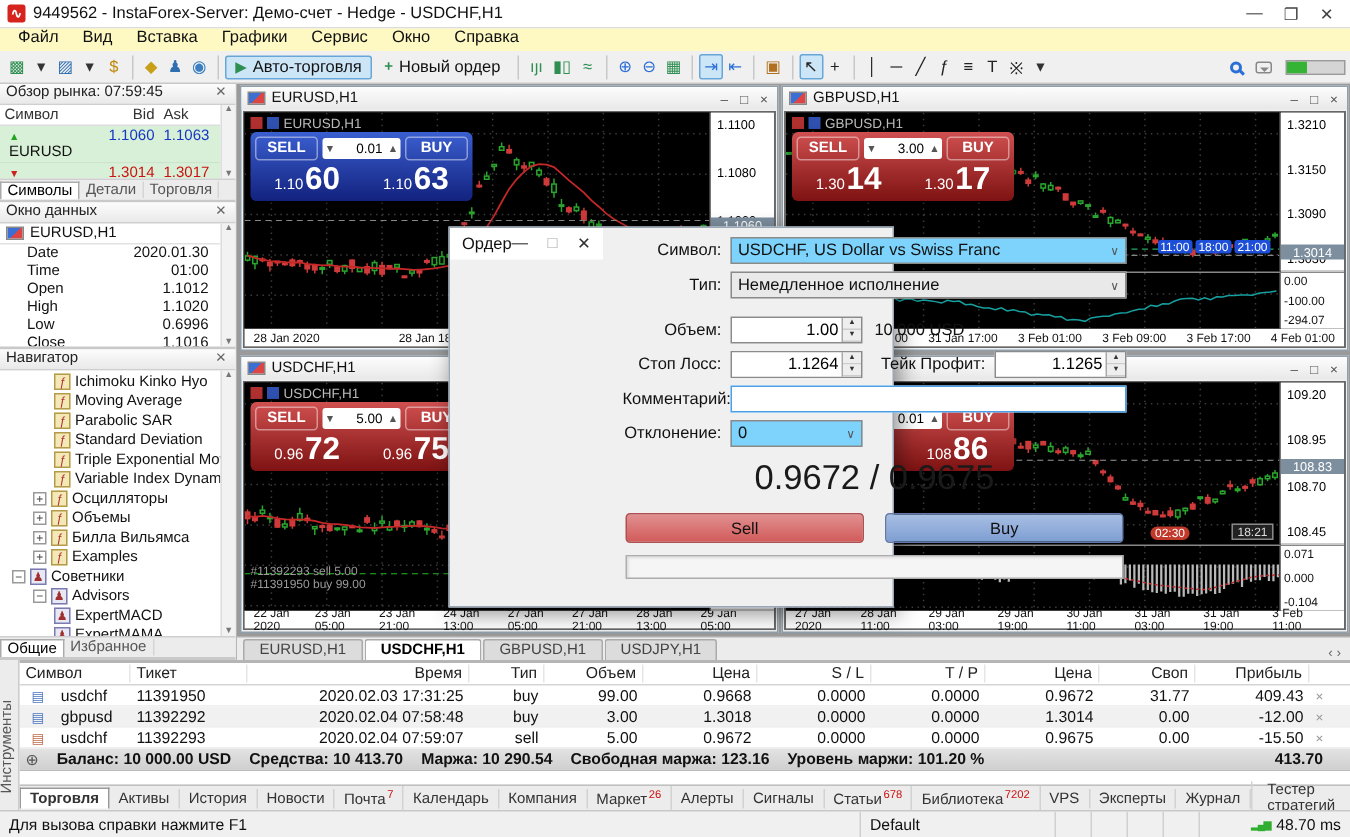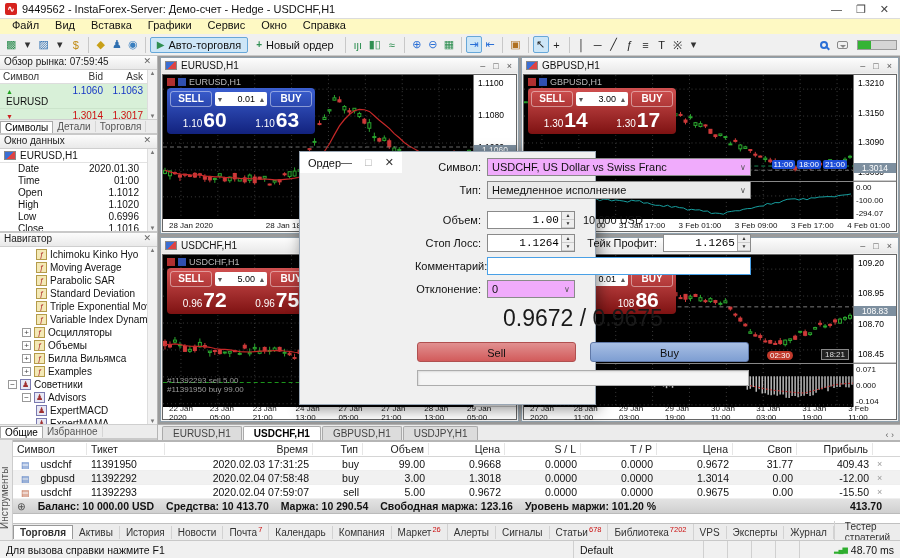--- a/index.html
+++ b/index.html
@@ -30,21 +30,21 @@
   .panel{border-bottom:2px solid #c9c9c9;background:#fff;display:flex;flex-direction:column;overflow:hidden}
   .phead{height:14px;background:linear-gradient(#fcfcfc,#e9e9e9);border-bottom:1px solid #cfcfcf;display:flex;align-items:flex-start;padding:0 4px;font-size:10px;color:#222;flex:none}
   .phead .x{margin-left:auto;color:#666;font-size:9px;padding:0 2px}
   .ptabs{height:14px;background:#ececec;border-top:1px solid #cfcfcf;display:flex;align-items:center;font-size:10px;color:#555;flex:none}
   .ptabs span{padding:0 4px;border-right:1px solid #d5d5d5}
   .ptabs span.active{background:#fff;color:#000;border:1px solid #aaa;border-bottom:none}
   
   #mw{height:79px}
   .mw-head{display:flex;font-size:10px;color:#333;border-bottom:1px solid #ddd;flex:none}
   .mw-head span,.mw-row span{padding:1px 3px}
-  .c-sym{width:62px}.c-bid{width:44px;text-align:right}.c-ask{width:40px;text-align:right}
+  .c-sym{width:62px}.c-bid{width:44px;text-align:right}.c-ask{width:40px;text-align:left}
   .mw-row{display:flex;font-size:10px;background:#d8f0d8;border-bottom:1px solid #cbe4cb}
   .mw-row .arr{width:8px;display:inline-block;font-size:7px}
   .up-val{color:#1536c4}.dn-val{color:#cc1111}
   .scroll-y{width:10px;background:#f2f2f2;border-left:1px solid #ddd;display:flex;flex-direction:column;justify-content:space-between;align-items:center;font-size:6px;color:#777;flex:none}
   
   #dw{height:98px}
   .dw-sym{display:flex;align-items:center;gap:4px;padding:1px 4px;font-size:10px;border-bottom:1px solid #e2e2e2}
   .mini-chart{width:12px;height:9px;background:linear-gradient(135deg,#3b6fd4 0 50%,#d44 50%);border:1px solid #888}
   .dw-row{display:flex;font-size:10px;padding:0 4px;height:12px;line-height:12px}
   .dw-row .k{width:60px;padding-left:14px}.dw-row .v{flex:1;text-align:right;padding-right:4px}
@@ -96,25 +96,25 @@
   .ctab{padding:1px 10px;border:1px solid #aaa;border-bottom:none;background:#dcdcdc;color:#444;margin-right:1px;border-radius:2px 2px 0 0}
   .ctab.active{background:#fff;color:#000;font-weight:bold}
   #tab-scroll{margin-left:auto;padding:0 6px;color:#666;font-size:9px}
   
   #dialog{position:absolute;left:299px;top:151px;width:297px;height:254px;background:#f0f0f0;border:1px solid #9aa7b5;box-shadow:3px 4px 14px rgba(0,0,0,.45);z-index:50;display:flex;flex-direction:row}
   #dlg-title{height:21px;background:#fff;display:flex;align-items:center;padding:0 8px;font-size:11px;flex:none}
   #dlg-title .wb{margin-left:auto;display:flex;gap:13px;color:#333;font-size:11px}
   .dlg-body{flex:1;padding:6px 13px 8px}
   .drow{display:flex;align-items:center;margin-bottom:5px}
   .dlabel{width:72px;text-align:right;padding-right:6px;flex:none}
-  .dselect{flex:1;height:18px;background:#f0abfc;border:1px solid #8a8a8a;display:flex;align-items:center;padding:0 4px;font-size:11px}
+  .dselect{flex:1;height:18px;background:#7dd3fc;border:1px solid #8a8a8a;display:flex;align-items:center;padding:0 4px;font-size:11px}
   .dselect .chev{margin-left:auto;color:#555;font-size:8px}
   .dselect.gray{background:#e9e9e9}
   .spinfield{width:88px;height:18px;border:1px solid #8a8a8a;background:#fff;display:flex;flex:none}
-  .spinfield input{flex:1;border:none;outline:none;text-align:right;font-size:11px;font-family:Liberation Mono, monospace;padding-right:2px;min-width:0}
+  .spinfield input{flex:1;border:none;outline:none;text-align:right;font-size:11px;font-family:Liberation Sans, sans-serif;padding-right:2px;min-width:0}
   .spin{width:13px;border-left:1px solid #aaa;display:flex;flex-direction:column}
   .spin span{flex:1;font-size:5px;line-height:7px;text-align:center;color:#333;background:#eee;border-bottom:1px solid #ccc}
   .contract{margin-left:8px}
   .tp-label{width:86px;text-align:right;padding-right:6px;margin-left:2px}
   #comment-input{flex:1;height:18px;border:1px solid #49a0e6;padding:0 4px;font-size:11px;font-family:"Liberation Sans",sans-serif;outline:none}
   .dev-select{width:88px}
   #big-price{text-align:center;font-size:23px;color:#1a1a1a;margin:7px 0 10px;font-weight:400}
   .dlg-btns{display:flex;gap:14px;margin:0 2px}
   #sell-btn,#buy-btn{flex:1;height:20px;border-radius:3px;font-size:11px;color:#101010;text-align:center;line-height:20px}
   #sell-btn{background:linear-gradient(#e19090,#d25b5b);border:1px solid #b05050}

